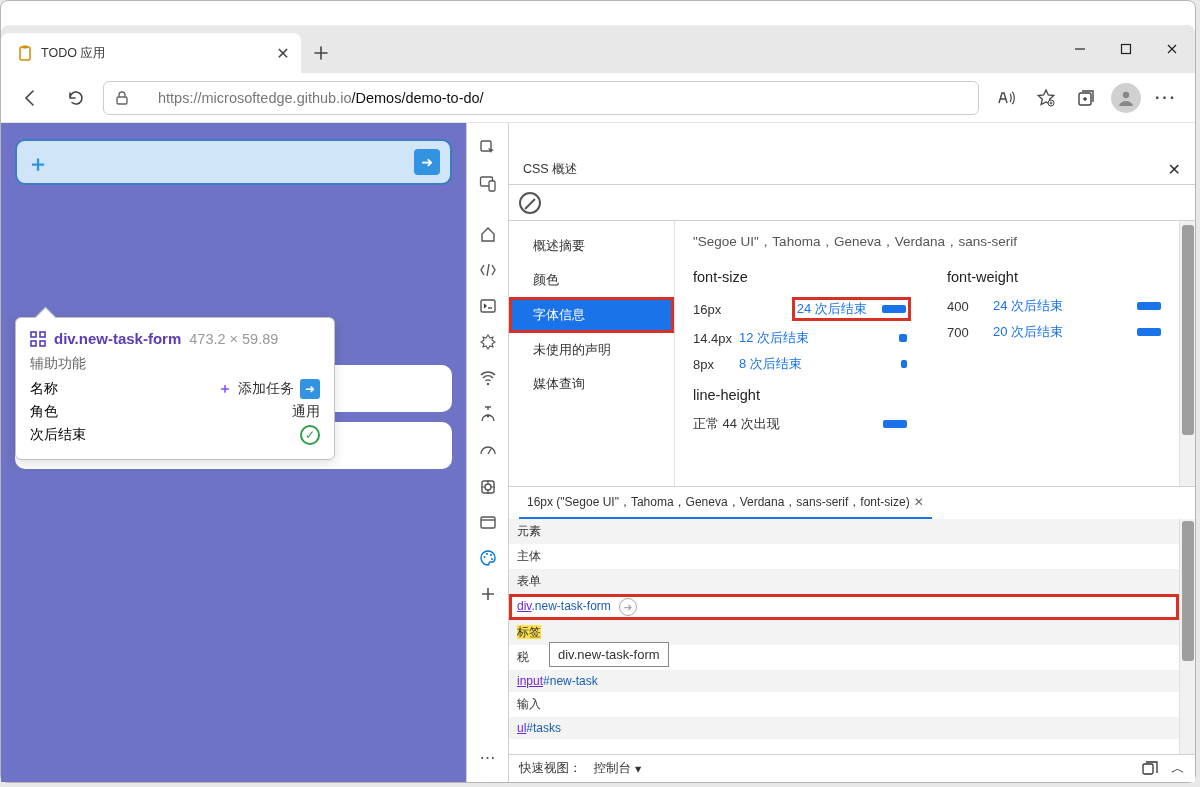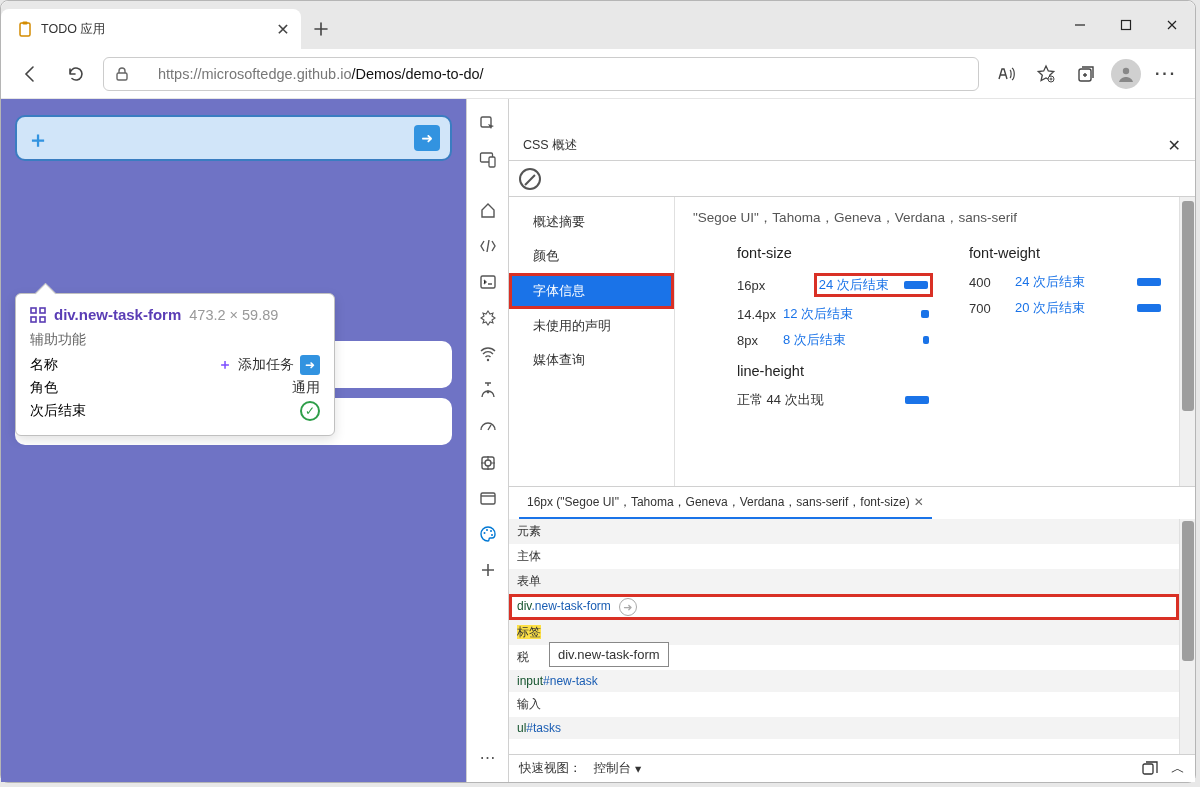--- a/index.html
+++ b/index.html
@@ -1,21 +1,21 @@
 <!DOCTYPE html>
 <html><head>
 <meta charset="utf-8">
 <style>
 * { box-sizing: border-box; margin: 0; padding: 0; font-family: "Segoe UI", Tahoma, Geneva, Verdana, sans-serif; }
 body { background: #e8e8e8; width: 1200px; height: 787px; overflow: hidden; position: relative; }
 
 .window { width: 1196px; height: 783px; background: #fff; border: 1px solid #b5b5b5; border-radius: 8px; position: relative; display: flex; flex-direction: column; }
 
 
-.titlebar { height: 48px; display: flex; align-items: stretch; background: #e8e8e8; border-radius: 8px 8px 0 0; }
+.titlebar { height: 48px; display: flex; align-items: stretch; background: #e8e8e8; border-radius: 8px 8px 0 0; margin-top: 24px; }
 .tab { display: flex; align-items: center; padding: 0 10px 0 16px; background: #fff; border-radius: 8px 8px 0 0; margin-top: 8px; width: 300px; gap: 8px; }
 .tab .favicon { width: 16px; height: 16px; color: #d38b00; }
 .tab-title { font-size: 12.5px; color: #333; flex: 1; }
 .tab-close { width: 16px; height: 16px; display: flex; align-items: center; justify-content: center; color: #444; font-size: 16px; }
 .newtab { width: 40px; display: flex; align-items: center; justify-content: center; margin-top: 8px; color: #444; }
 .titlebar-spacer { flex: 1; }
 .win-controls { display: flex; }
 .win-controls > div { width: 46px; display: flex; align-items: center; justify-content: center; color: #222; }
 
 
@@ -63,21 +63,21 @@
 .dt-toolbar { height: 36px; display: flex; align-items: center; padding: 0 10px; border-bottom: 1px solid #d0d0d0; }
 .dt-toolbar .ban { width: 22px; height: 22px; border: 2px solid #555; border-radius: 50%; position: relative; }
 .dt-toolbar .ban::after { content: ""; position: absolute; left: 2px; top: 9px; width: 14px; height: 2px; background: #555; transform: rotate(-45deg); }
 .dt-main { flex: 1; display: flex; min-height: 0; }
 .dt-menu { width: 166px; border-right: 1px solid #e0e0e0; padding: 8px 0; }
 .dt-menu .mi { padding: 8px 24px; font-size: 13px; color: #333; font-family: Liberation Mono, monospace; }
 .dt-menu .mi.selected { background: #1a73e8; color: #fff; border: 3px solid #d93025; padding: 6px 21px; }
 .dt-right { flex: 1; display: flex; position: relative; }
 .dt-overview { flex: 1; padding: 12px 18px 0 18px; overflow: hidden; font-size: 13px; color: #333; }
 .fontfam { color: #555; margin-bottom: 18px; font-size: 13.5px; }
-.font-cols { display: flex; gap: 40px; margin-left: 44px; }
+.font-cols { display: flex; gap: 40px; }
 .col { flex: 1; }
 .col h4 { font-weight: 400; font-size: 14.5px; margin-bottom: 12px; color: #222; }
 .frow { display: flex; align-items: center; justify-content: space-between; margin-bottom: 8px; font-size: 13px; }
 .frow .sz { width: 46px; color: #333; }
 .frow .occ { color: #1a73e8; flex: 1; }
 .frow .num { color: #1a73e8; }
 .bar { width: 24px; height: 8px; background: #1a73e8; border-radius: 2px; }
 .bar.s2 { width: 8px; }
 .bar.s1 { width: 6px; }
 .hl { border: 3px solid #d93025; padding: 0 2px; margin: 0 -4px; display: inline-flex; align-items: center; gap: 4px; }
@@ -89,21 +89,21 @@
 
 .drawer { border-top: 1px solid #d0d0d0; display: flex; flex-direction: column; height: 268px; }
 .drawer-tab { height: 32px; display: flex; align-items: flex-end; padding: 0 10px; }
 .drawer-tab .t { font-size: 12px; padding: 6px 8px; border-bottom: 2px solid #1a73e8; color: #333; }
 .drawer-tab .t .x { margin-left: 4px; color: #666; }
 .drawer-list { flex: 1; overflow: hidden; display: flex; }
 .dlist { flex: 1; font-size: 12px; }
 .dlist .r { padding: 4px 8px; color: #333; position: relative; }
 .dlist .r:nth-child(odd) { background: #f3f3f3; }
 .dlist .r .code { font-family: Consolas, monospace; }
-.dlist .r .tag { color: #14532d; }
+.dlist .r .tag { color: #6d28d9; text-decoration: underline; }
 .dlist .r .cls { color: #1a5db3; }
 .dlist .r .id { color: #1a5db3; }
 .dlist .r.boxed { outline: 3px solid #d93025; outline-offset: -3px; }
 .dlist .toolt { position: absolute; left: 40px; top: 22px; background: #fff; border: 1px solid #888; padding: 4px 8px; font-size: 13px; z-index: 5; }
 .dlist .circ { display: inline-flex; width: 18px; height: 18px; border: 1.5px solid #aaa; border-radius: 50%; align-items: center; justify-content: center; color: #aaa; margin-left: 8px; font-size: 11px; vertical-align: middle; }
 
 .console { height: 28px; border-top: 1px solid #d0d0d0; display: flex; align-items: center; padding: 0 10px; font-size: 12.5px; color: #333; gap: 12px; }
 .console .sel { display: flex; align-items: center; gap: 4px; }
 .console .spacer { flex: 1; }
 

